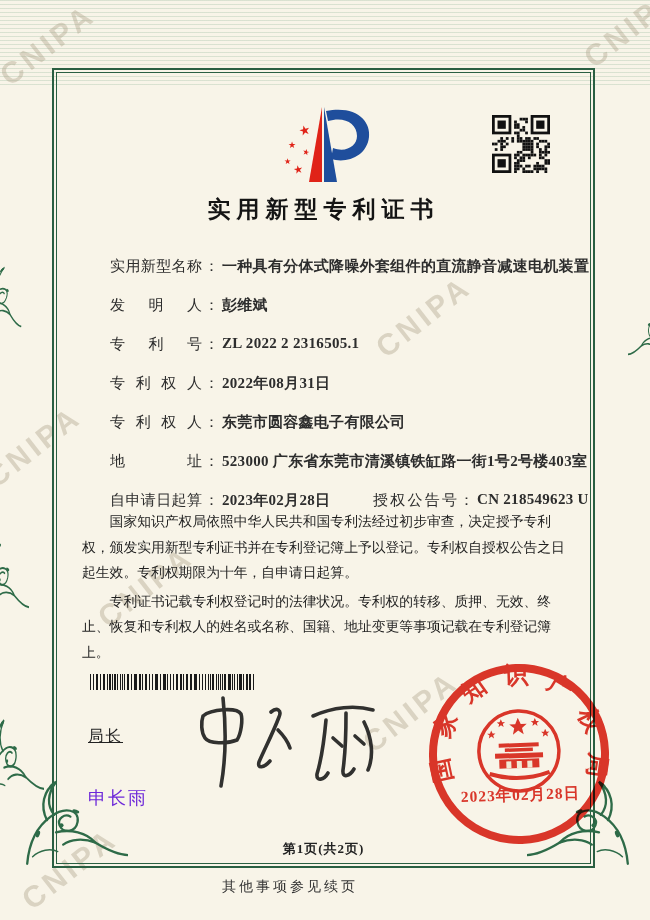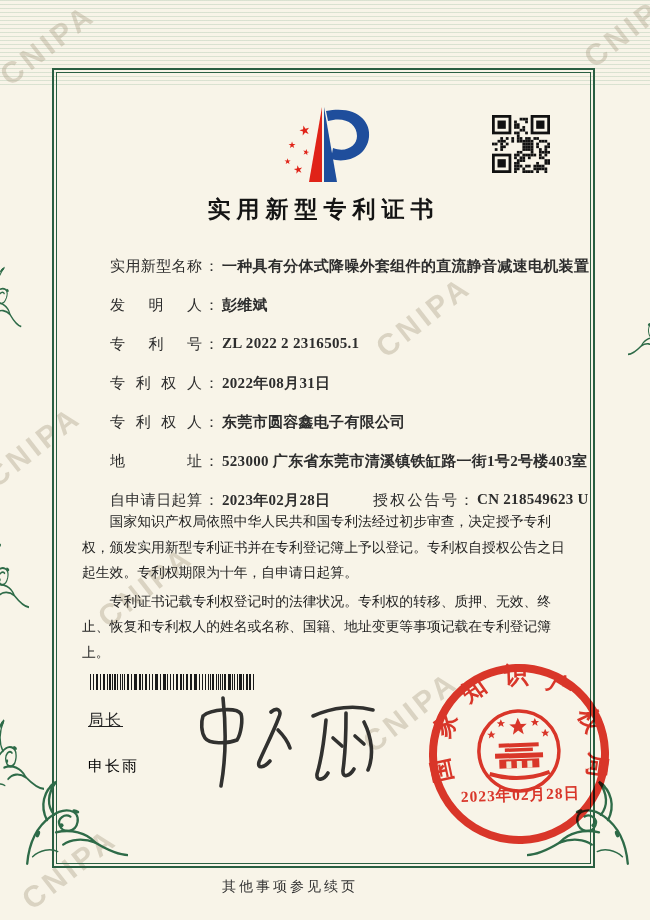--- a/index.html
+++ b/index.html
@@ -22,22 +22,22 @@
   .fields{position:absolute;left:82px;top:257px;width:505px;margin-left:28px;}
   .frow{height:39px;display:flex;align-items:flex-start;font-size:15px;color:#2d2d2d;position:relative;}
   .flabel{width:92px;display:inline-block;text-align:justify;text-align-last:justify;flex:0 0 auto;}
   .fcolon{margin:0 3px 0 2px;flex:0 0 auto;}
   .fvalue{font-weight:bold;letter-spacing:.3px;white-space:nowrap;}
   .grant-no{position:absolute;left:263px;top:0;display:flex;}
   .flabel2{width:84px;display:inline-block;text-align:justify;text-align-last:justify;flex:0 0 auto;}
   .paras{position:absolute;left:82px;top:502px;width:492px;font-size:13.8px;line-height:25.5px;color:#1f1f1f;margin-top:7px;}
   .paras p{margin:0 0 3px 0;text-indent:2em;}
   .barcode{position:absolute;left:90px;top:674px;width:170px;height:16px;}
-  .signer-title{position:absolute;left:88px;top:710px;font-size:15.5px;color:#222;letter-spacing:2px;text-decoration:underline;}
-  .signer-name{position:absolute;left:88px;top:757px;font-size:15px;color:#000000;letter-spacing:2px;}
+  .signer-title{position:absolute;left:88px;top:726px;font-size:15.5px;color:#222;letter-spacing:2px;text-decoration:underline;}
+  .signer-name{position:absolute;left:88px;top:786px;font-size:18px;color:#6d28d9;letter-spacing:2px;}
   .signature{position:absolute;left:185px;top:686px;width:215px;height:108px;}
   .seal{position:absolute;left:424px;top:659px;width:190px;height:190px;opacity:.94;
         mix-blend-mode:multiply;transform:rotate(-2deg);}
   .footer-page{position:absolute;left:52px;width:543px;top:840px;text-align:center;font-size:13px;
     font-weight:bold;color:#222;letter-spacing:1px;}
   .note{position:absolute;left:0;width:580px;top:878px;text-align:center;font-size:14px;
     letter-spacing:3px;color:#333;}
   .flourish{position:absolute;pointer-events:none;}
   .fl-right{transform:scaleX(-1);}
 </style>
@@ -446,15 +446,16 @@
       <rect x="-24" y="2" width="48" height="5"></rect>
       <rect x="-20" y="8" width="40" height="9"></rect>
       <rect x="-13" y="10" width="5" height="7" fill="#f8f4e8"></rect>
       <rect x="-2.5" y="10" width="5" height="7" fill="#f8f4e8"></rect>
       <rect x="8" y="10" width="5" height="7" fill="#f8f4e8"></rect>
       <path d="M-30 22 Q0 32 30 22" fill="none" stroke="#dd2b20" stroke-width="4"></path>
     </g>
     <text x="95" y="141" text-anchor="middle" font-size="15.5" font-weight="bold" fill="#dd2b20" letter-spacing="1">2023年02月28日</text>
   </svg>
 
+  <div class="footer-page">第1页(共2页)</div>
   <div class="note">其他事项参见续页</div>
 
 </div>
 
 </body></html>

